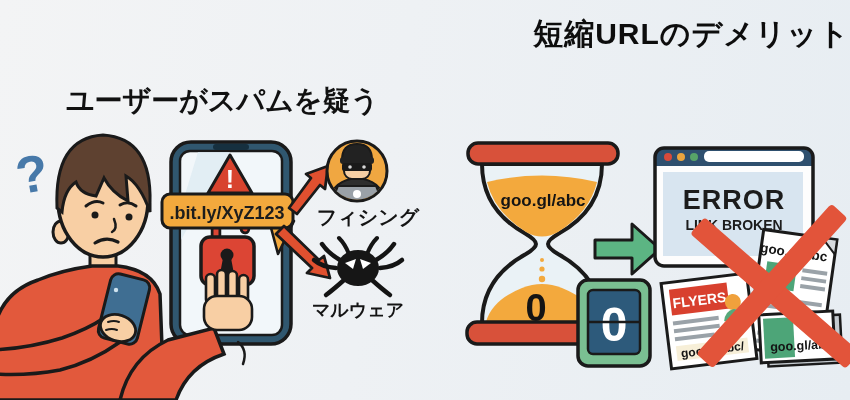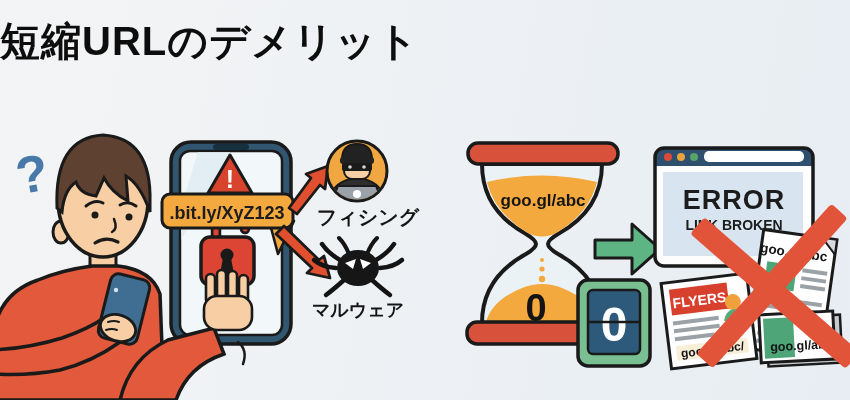--- a/index.html
+++ b/index.html
@@ -2,37 +2,38 @@
 <html><head>
 <meta charset="utf-8">
 <style>
   html,body{margin:0;padding:0;background:#dfe3e8;}
   .canvas{
     position:relative;width:850px;height:400px;overflow:hidden;
     background:linear-gradient(100deg,#f3f4f5 0%,#eef1f4 45%,#e7edf2 100%);
     font-family:"Liberation Sans","DejaVu Sans",sans-serif;
   }
   .title{
-    position:absolute;top:14px;left:0;width:100%;text-align:left;
-    font-size:40px;font-weight:800;color:#0d0d0d;letter-spacing:1px;
+    position:absolute;top:14px;left:0;width:100%;text-align:right;
+    font-size:30px;font-weight:800;color:#0d0d0d;letter-spacing:1px;
   }
   .subhead{position:absolute;top:82px;font-weight:800;color:#111;text-align:center;}
   .subhead.left{left:0;width:445px;font-size:28px;}
   .subhead.right{left:430px;width:420px;font-size:26px;}
   svg text{font-family:"Liberation Sans","DejaVu Sans",sans-serif;font-weight:bold;}
   .illus{position:absolute;top:108px;}
   .illus.left{left:0;}
   .illus.right{left:430px;}
 </style>
 </head>
 <body>
 
 <div class="canvas">
 
   <div class="title">短縮URLのデメリット</div>
+  <div class="subhead left">ユーザーがスパムを疑う</div>
 
   <svg class="illus left" width="450" height="292" viewBox="0 0 450 292">
     <defs>
       <clipPath id="clipHacker">
           <circle cx="357" cy="63" r="28.5"></circle>
         </clipPath>
     </defs>
 
     <text x="32" y="84" font-size="52" fill="#4779a9" text-anchor="middle" transform="rotate(-10 32 66)">?</text>
 

